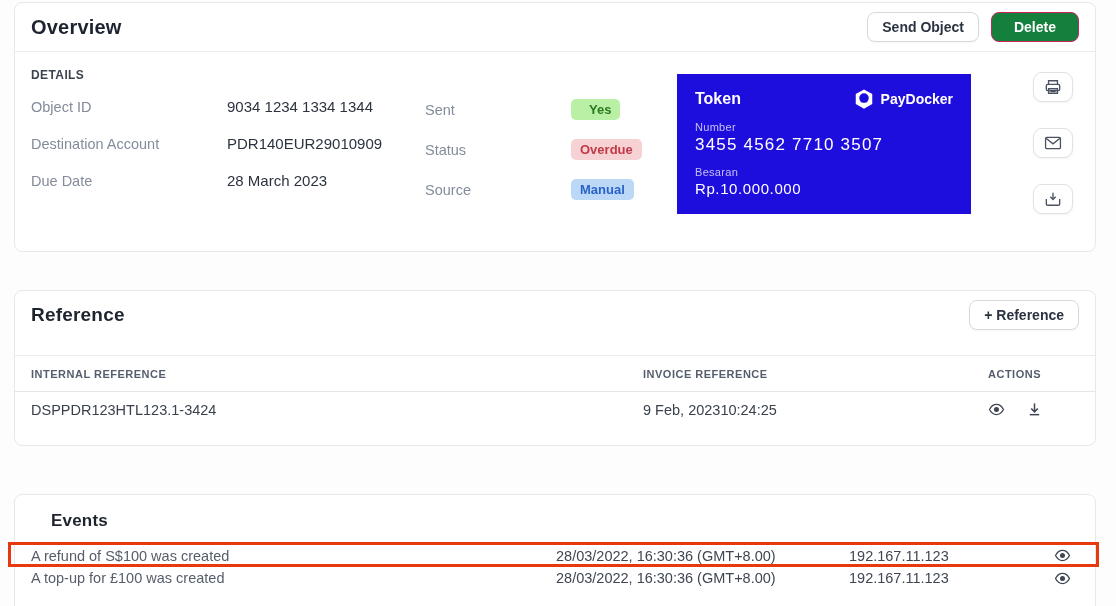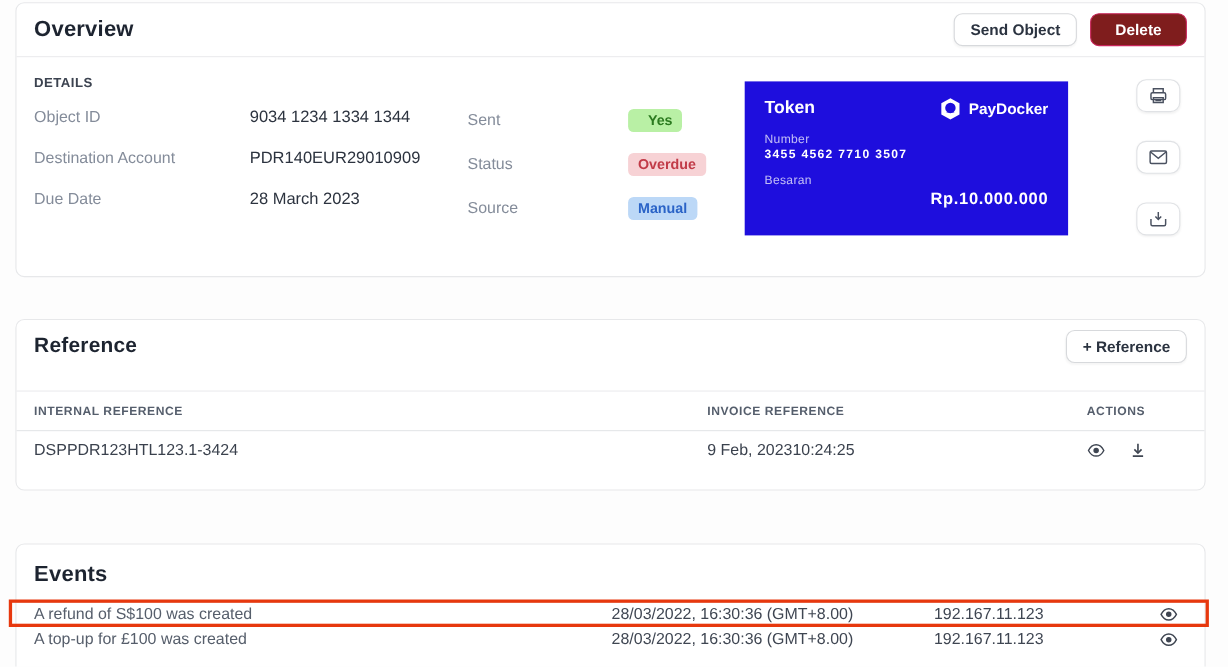--- a/index.html
+++ b/index.html
@@ -7,42 +7,42 @@
 
   .card { width:1082px; margin-left:14px; background:#fff; border:1px solid #e7e8ea; border-radius:8px; }
 
   
   .overview { margin-top:2px; height:250px; }
   .card-header { display:flex; align-items:center; justify-content:space-between; padding:9px 16px; }
   .card-title { font-size:20px; font-weight:bold; color:#1d2430; letter-spacing:.2px; }
   .header-buttons { display:flex; gap:12px; align-items:center; }
   .btn { font-family:inherit; font-size:14px; font-weight:bold; border-radius:8px; cursor:pointer; }
   .btn-outline { background:#fff; border:1px solid #d7d9dc; color:#2b3340; padding:6px 14px; box-shadow:0 1px 2px rgba(0,0,0,.04); }
-  .btn-danger { background:#7f1d1d; border:1px solid #c9245a; color:#fff; padding:6px 22px; }
+  .btn-danger { background:#15803d; border:1px solid #c9245a; color:#fff; padding:6px 22px; }
   .divider { border-bottom:1px solid #ececee; }
 
   .overview-body { display:flex; padding:16px 16px 0 16px; }
   .details-heading { font-size:12px; font-weight:bold; color:#3c4350; letter-spacing:.4px; margin-bottom:16px; }
   .details-col { width:394px; }
   .detail-row { display:flex; align-items:center; margin-bottom:20px; }
   .detail-label { width:196px; font-size:14.5px; color:#848c9a; }
   .detail-value { font-size:15px; color:#2c333f; font-weight:500; }
 
   .status-col { width:252px; padding-top:31px; }
   .status-row { display:flex; align-items:center; margin-bottom:19px; }
   .status-label { width:146px; font-size:14.5px; color:#848c9a; }
   .badge { display:inline-block; font-size:13px; font-weight:bold; padding:3px 9px; border-radius:5px; }
 
   .token-card { width:294px; height:140px; border-radius:0; background:#1e0edd; color:#fff; padding:14px 18px; margin-top:6px; }
   .token-top { display:flex; justify-content:space-between; align-items:center; }
   .token-title { font-size:16px; font-weight:bold; }
   .brand { display:flex; align-items:center; gap:6px; font-size:14px; font-weight:bold; }
   .token-label { font-size:11px; color:rgba(255,255,255,.72); margin-top:11px; letter-spacing:.3px; }
-  .token-number { font-size:11px; font-weight:bold; letter-spacing:1.2px; margin-top:2px; }
-  .token-amount { font-size:15px; font-weight:bold; letter-spacing:.6px; margin-top:2px;text-align:right; }
+  .token-number { font-size:17px; font-weight:normal; letter-spacing:1.2px; margin-top:2px; }
+  .token-amount { font-size:15px; font-weight:normal; letter-spacing:.6px; margin-top:2px; }
 
   .side-actions { margin-left:auto; display:flex; flex-direction:column; justify-content:space-between; height:146px; padding:4px 6px 0 0; }
   .icon-btn { width:40px; height:30px; background:#fff; border:1px solid #e0e2e5; border-radius:9px; display:flex; align-items:center; justify-content:center; cursor:pointer; box-shadow:0 1px 2px rgba(0,0,0,.05); }
 
   
   .reference { margin-top:38px; height:156px; }
   .ref-grid { display:grid; grid-template-columns:612px 345px 1fr; align-items:center; padding:0 16px; }
   .table-head { height:37px; border-top:1px solid #ececee; border-bottom:1px solid #e4e6e8;margin-top:16px; }
   .col-head { font-size:11px; font-weight:bold; color:#555e6c; letter-spacing:.5px; }
   .table-row { height:35px; }
@@ -188,21 +188,21 @@
           <path d="M4.5 7 L8 10.5 L11.5 7"></path>
           <line x1="3" y1="13.5" x2="13" y2="13.5"></line>
         </svg>
       </span>
     </div>
   </div>
 </div>
 
 <div class="card events">
   <div class="events-title-row">
-    <div class="card-title" style="font-size:20px;">Events</div>
+    <div class="card-title" style="font-size:17px;margin-left:20px;">Events</div>
   </div>
   <div class="divider"></div>
 
   <div class="event-row">
     <div class="event-text">A refund of S$100 was created</div>
     <div class="event-ts">28/03/2022, 16:30:36 (GMT+8.00)</div>
     <div class="event-ip">192.167.11.123</div>
     <div class="event-eye">
       <svg width="17" height="13" viewBox="0 0 18 14" fill="none" stroke="#3f4652" stroke-width="1.4">
         <path d="M1.5 7 C3.5 3 6 1.5 9 1.5 C12 1.5 14.5 3 16.5 7 C14.5 11 12 12.5 9 12.5 C6 12.5 3.5 11 1.5 7 Z"></path>

